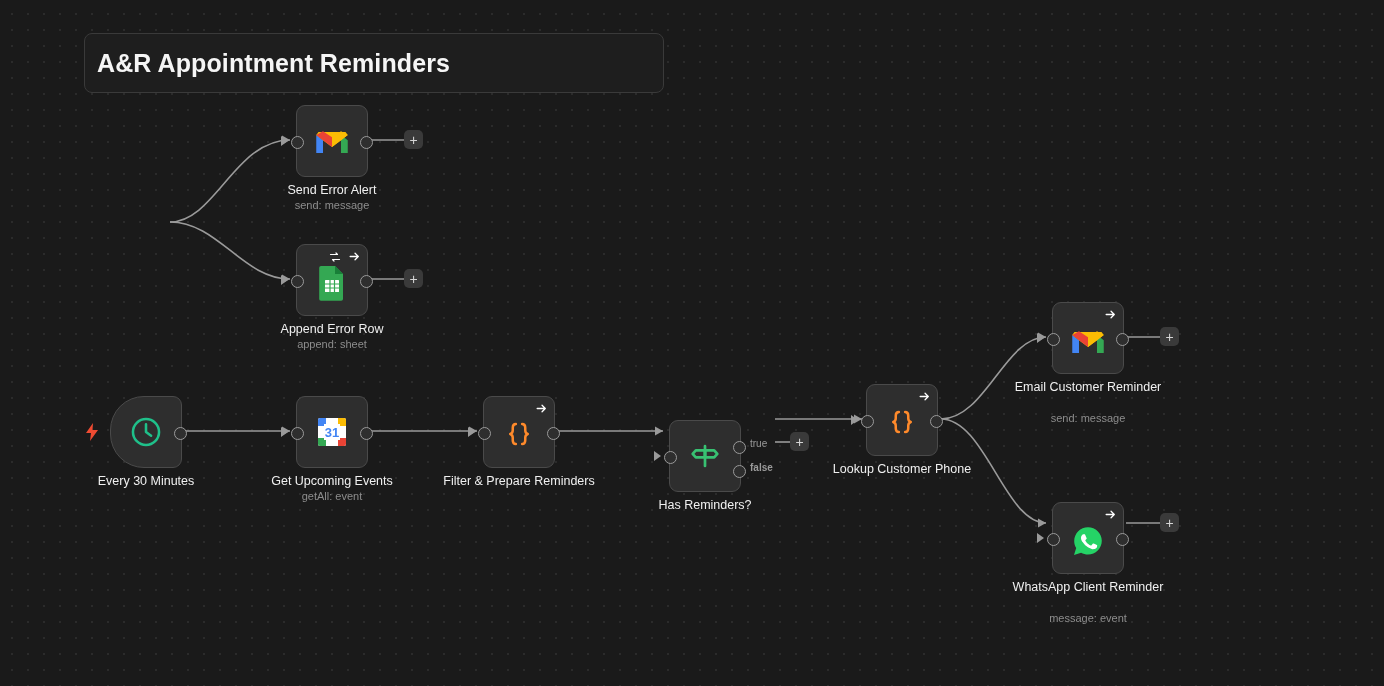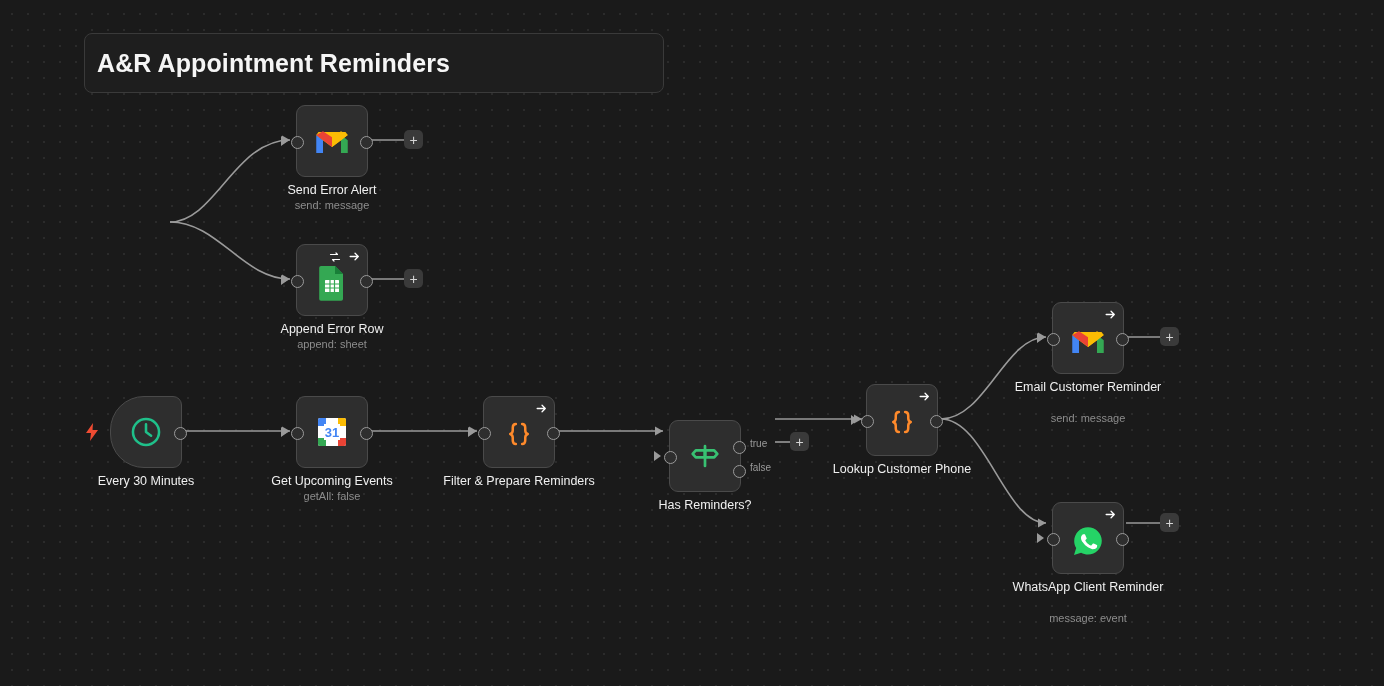--- a/index.html
+++ b/index.html
@@ -321,21 +321,21 @@
           <path d="M30 22v6a2 2 0 0 1-2 2h-6v-8z" fill="#ea4335"></path>
           <path d="M2 22h8v8H4a2 2 0 0 1-2-2z" fill="#34a853"></path>
           <rect x="8" y="8" width="16" height="16" fill="#ffffff"></rect>
           <text x="16" y="21" font-family="Liberation Sans, sans-serif" font-size="13" font-weight="700" fill="#4285f4" text-anchor="middle">31</text>
         </svg>
       </span>
       <div class="port in"></div>
       <div class="port out"></div>
     </div>
     <div class="node-label">Get Upcoming Events</div>
-    <div class="node-sub">getAll: false</div>
+    <div class="node-sub">getAll: event</div>
   </div>
 
   <div class="node" style="left:483px; top:396px;">
     <div class="node-box">
       <span class="in-arrow"></span>
       <div class="badges">
         <span class="badge-icon">
           <svg class="icon-svg" width="13" height="13" viewBox="0 0 24 24" fill="none" stroke="#ffffff" stroke-width="2.4" stroke-linecap="round" stroke-linejoin="round">
             <path d="M4 12h15M13 6l6 6-6 6"></path>
           </svg>
@@ -360,21 +360,21 @@
         <svg class="icon-svg" width="34" height="34" viewBox="0 0 24 24" fill="none" stroke="#38c172" stroke-width="1.9" stroke-linecap="round" stroke-linejoin="round">
           <path d="M12 5v14"></path>
           <path d="M12 8h6.5l2.2 2.5L18.5 13H12z"></path>
           <path d="M12 8H5.5L3.3 10.5 5.5 13H12z"></path>
         </svg>
       </span>
       <div class="port in"></div>
       <div class="port out-true"></div>
       <div class="port out-false"></div>
       <span class="port-label" style="left:80px; top:17px;">true</span>
-      <span class="port-label" style="left:80px; top:41px;">false</span>
+      <span class="port-label" style="left:80px; top:41px;font-weight:bold;">false</span>
     </div>
     <div class="node-label">Has Reminders?</div>
   </div>
   <div class="plus-btn" style="left:790px; top:432px;">
     <span>+</span>
   </div>
 
   <div class="node" style="left:866px; top:384px;">
     <div class="node-box">
       <span class="in-arrow"></span>

